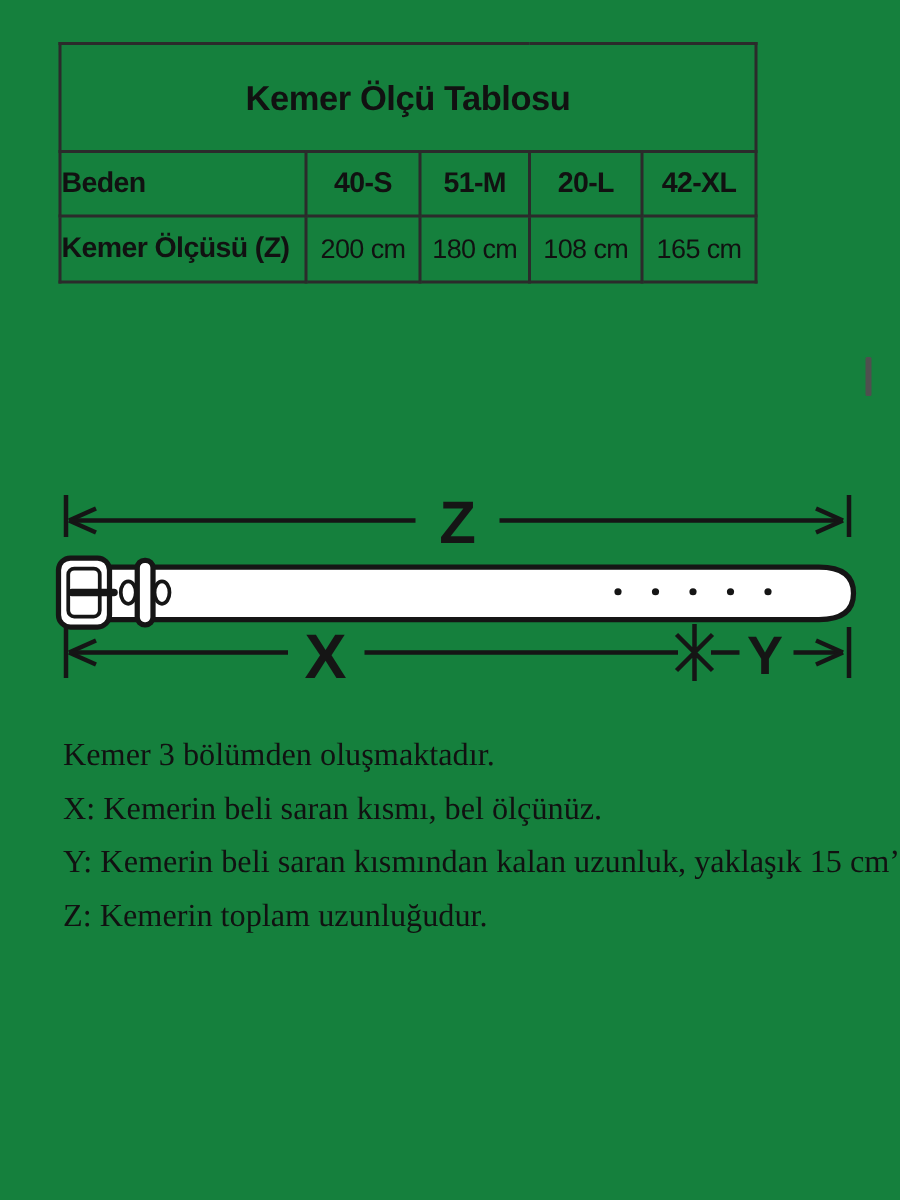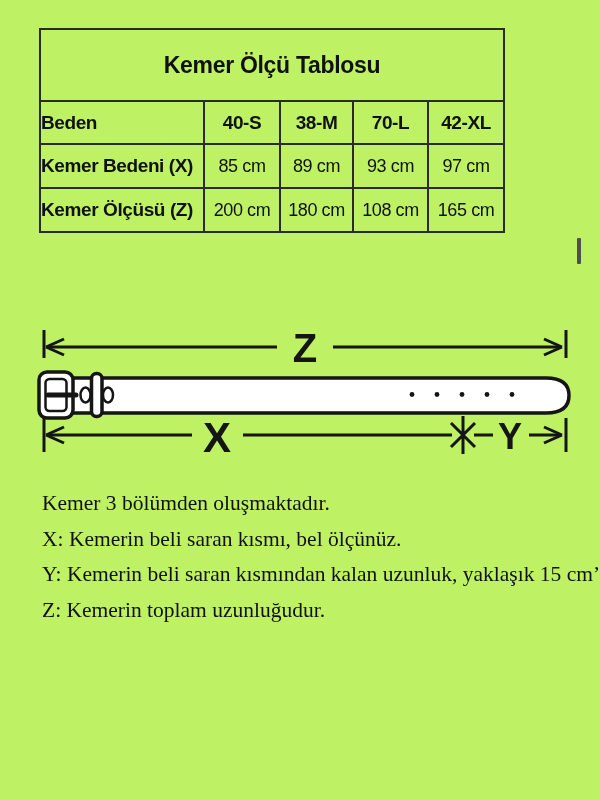--- a/index.html
+++ b/index.html
@@ -4,21 +4,21 @@
 <style>
   html,body{margin:0;padding:0;}
   body{
     width:600px;height:800px;
     background:#ffffff;
     position:relative;
     overflow:hidden;
     font-family:"Liberation Sans",sans-serif;
     color:#111;
   }
-  .sheet{position:absolute;inset:0;background:#bef264;}
+  .sheet{position:absolute;inset:0;background:#15803d;}
 
   
   table.size-table{
     position:absolute;left:39px;top:28px;
     width:464px;
     border-collapse:collapse;
     table-layout:fixed;
   }
   table.size-table td{
     border:2px solid #2b2b2b;
@@ -108,30 +108,23 @@
         <col class="c3">
         <col class="c4">
     </colgroup>
     <tbody>
       <tr class="title-row">
         <td colspan="5">Kemer Ölçü Tablosu</td>
       </tr>
       <tr class="head-row">
         <td class="lbl">Beden</td>
         <td class="hval">40-S</td>
-        <td class="hval">38-M</td>
-        <td class="hval">70-L</td>
+        <td class="hval">51-M</td>
+        <td class="hval">20-L</td>
         <td class="hval">42-XL</td>
-      </tr>
-      <tr class="data-row-1">
-        <td class="lbl">Kemer Bedeni (X)</td>
-        <td class="val">85 cm</td>
-        <td class="val">89 cm</td>
-        <td class="val">93 cm</td>
-        <td class="val">97 cm</td>
       </tr>
       <tr class="data-row-2">
         <td class="lbl">Kemer Ölçüsü (Z)</td>
         <td class="val">200 cm</td>
         <td class="val">180 cm</td>
         <td class="val">108 cm</td>
         <td class="val">165 cm</td>
       </tr>
     </tbody>
   </table>

